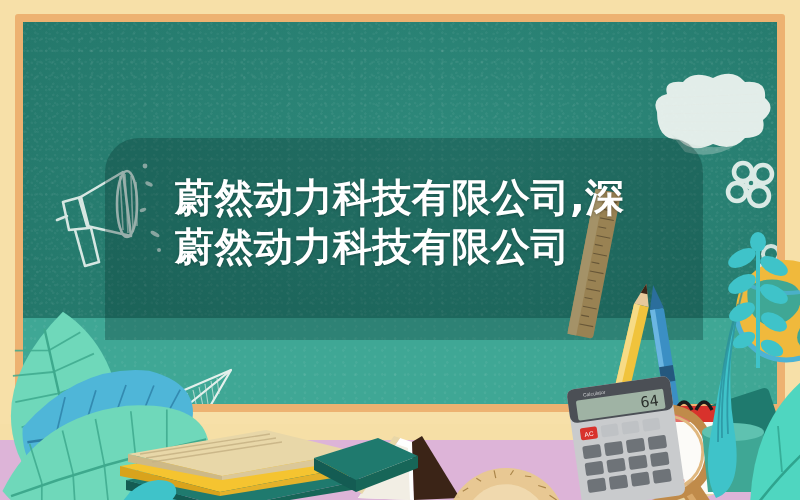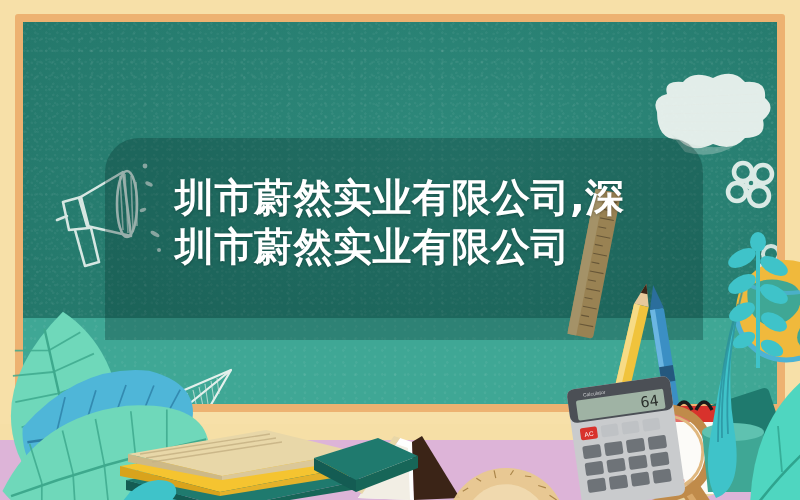--- a/index.html
+++ b/index.html
@@ -223,22 +223,22 @@
                      M30 118 H44 M30 127 H38 M30 136 H44"></path>
           </g>
         </g>
       </svg>
     </div>
 
   </div>
 
   <div class="text-panel"></div>
   <div class="headline">
-    <div>圳市蔚然实业有限公司,深</div>
-    <div>圳市蔚然实业有限公司</div>
+    <div>蔚然动力科技有限公司,深</div>
+    <div>蔚然动力科技有限公司</div>
   </div>
 
   <div class="leaf" style="left:-18px; top:300px;">
     <svg width="200" height="210" viewBox="0 0 200 210">
       <g transform="rotate(-14 100 105)">
         <path d="M104 10 Q150 60 132 142 Q118 196 78 198 Q34 192 26 136 Q18 62 104 10Z" fill="#6FD8BA"></path>
         <path d="M82 22 Q80 110 78 196" stroke="#3EA98D" stroke-width="2.4" fill="none"></path>
         <g stroke="#3EA98D" stroke-width="1.8" fill="none" opacity=".85">
           <path d="M81 44 L116 34 M80 66 L124 58 M79 88 L128 84 M78 110 L126 110
                    M78 132 L120 136 M78 154 L110 162 M79 176 L98 186

